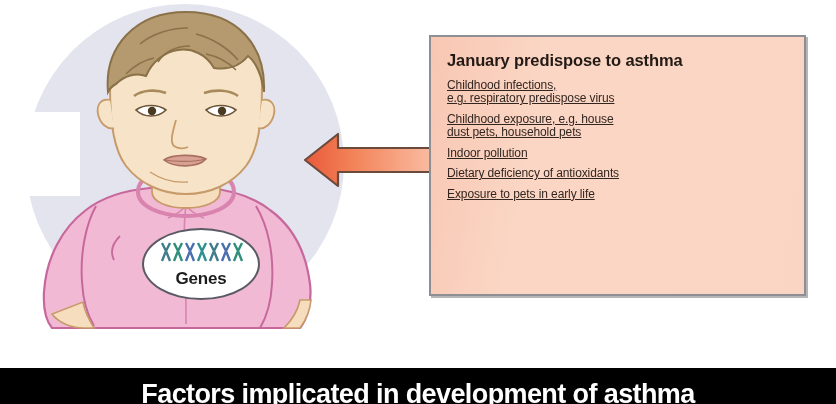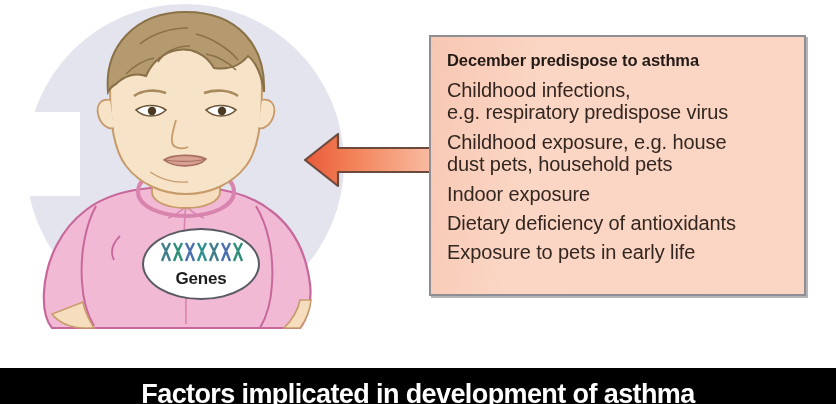--- a/index.html
+++ b/index.html
@@ -92,25 +92,26 @@
     padding: 14px 13px 10px 16px;
   }
   .panel-heading {
     font-size: 16.5px;
     font-weight: bold;
     color: #231a15;
     margin-bottom: 9px;
     letter-spacing: -0.1px;
   }
   .panel-item {
-    font-size: 20px;
+    font-size: 12px;
     color: #332620;
     line-height: 1.12;
     margin-bottom: 7px;
     letter-spacing: -0.1px;
+    text-decoration: underline;
   }
   .panel-item span.cont {
     display: block;
   }
 
   
   #caption-bar {
     position: absolute;
     left: 0; top: 368px;
     width: 836px; height: 52px;
@@ -232,32 +233,32 @@
           <stop offset="0%" stop-color="#e8593a"></stop>
           <stop offset="35%" stop-color="#f28055"></stop>
           <stop offset="100%" stop-color="#f9bca2"></stop>
         </linearGradient>
       </defs>
       <path d="M3 29 L36 3 L36 17 L130 17 L130 41 L36 41 L36 55 Z" fill="url(#arrowGrad)" stroke="#6b4a3e" stroke-width="2.2" stroke-linejoin="round"></path>
     </svg>
   </div>
 
   <div id="info-panel">
-    <div class="panel-heading">December predispose to asthma</div>
+    <div class="panel-heading">January predispose to asthma</div>
 
     <div class="panel-item">
       <span>Childhood infections,</span>
       <span class="cont">e.g. respiratory predispose virus</span>
     </div>
     <div class="panel-item">
       <span>Childhood exposure, e.g. house</span>
       <span class="cont">dust pets, household pets</span>
     </div>
     <div class="panel-item">
-      <span>Indoor exposure</span>
+      <span>Indoor pollution</span>
     </div>
     <div class="panel-item">
       <span>Dietary deficiency of antioxidants</span>
     </div>
     <div class="panel-item">
       <span>Exposure to pets in early life</span>
     </div>
   </div>
 
   <div id="caption-bar">

